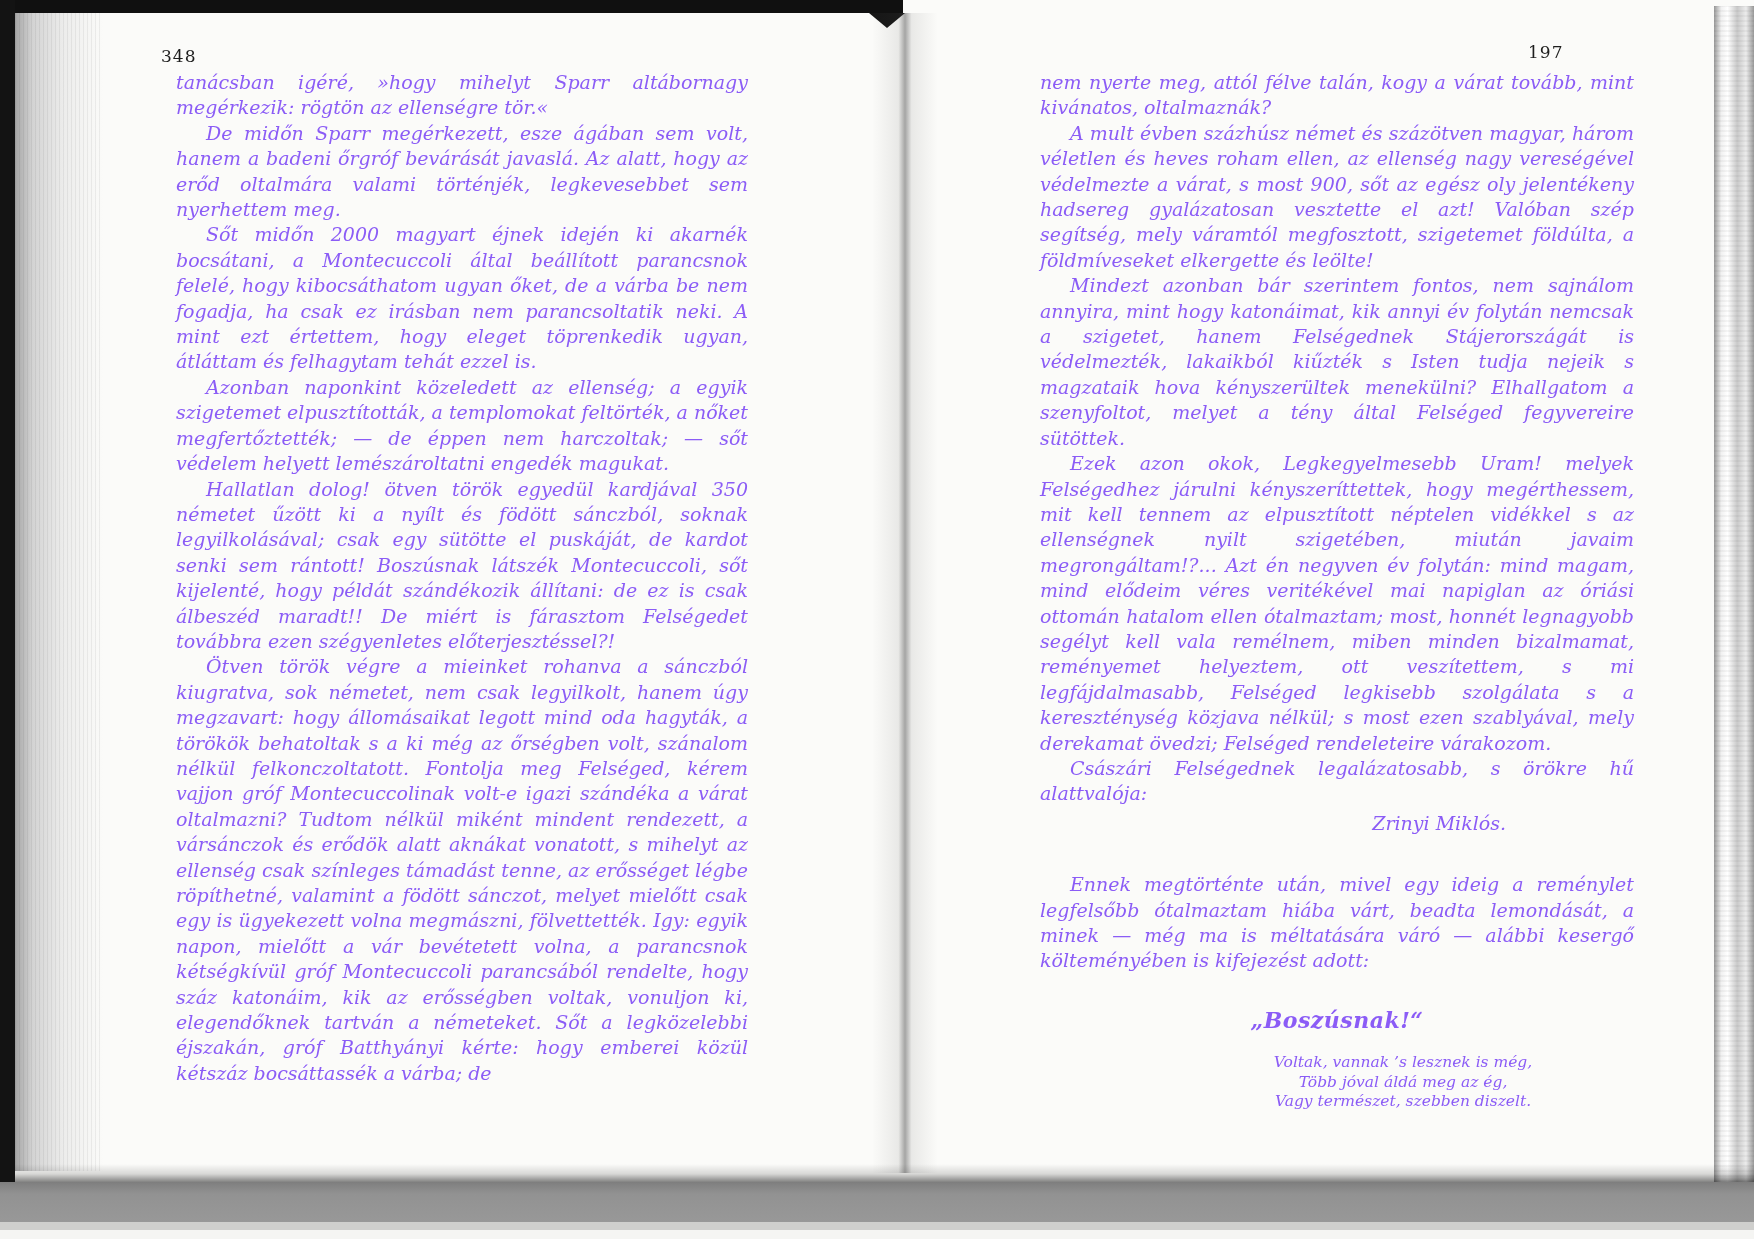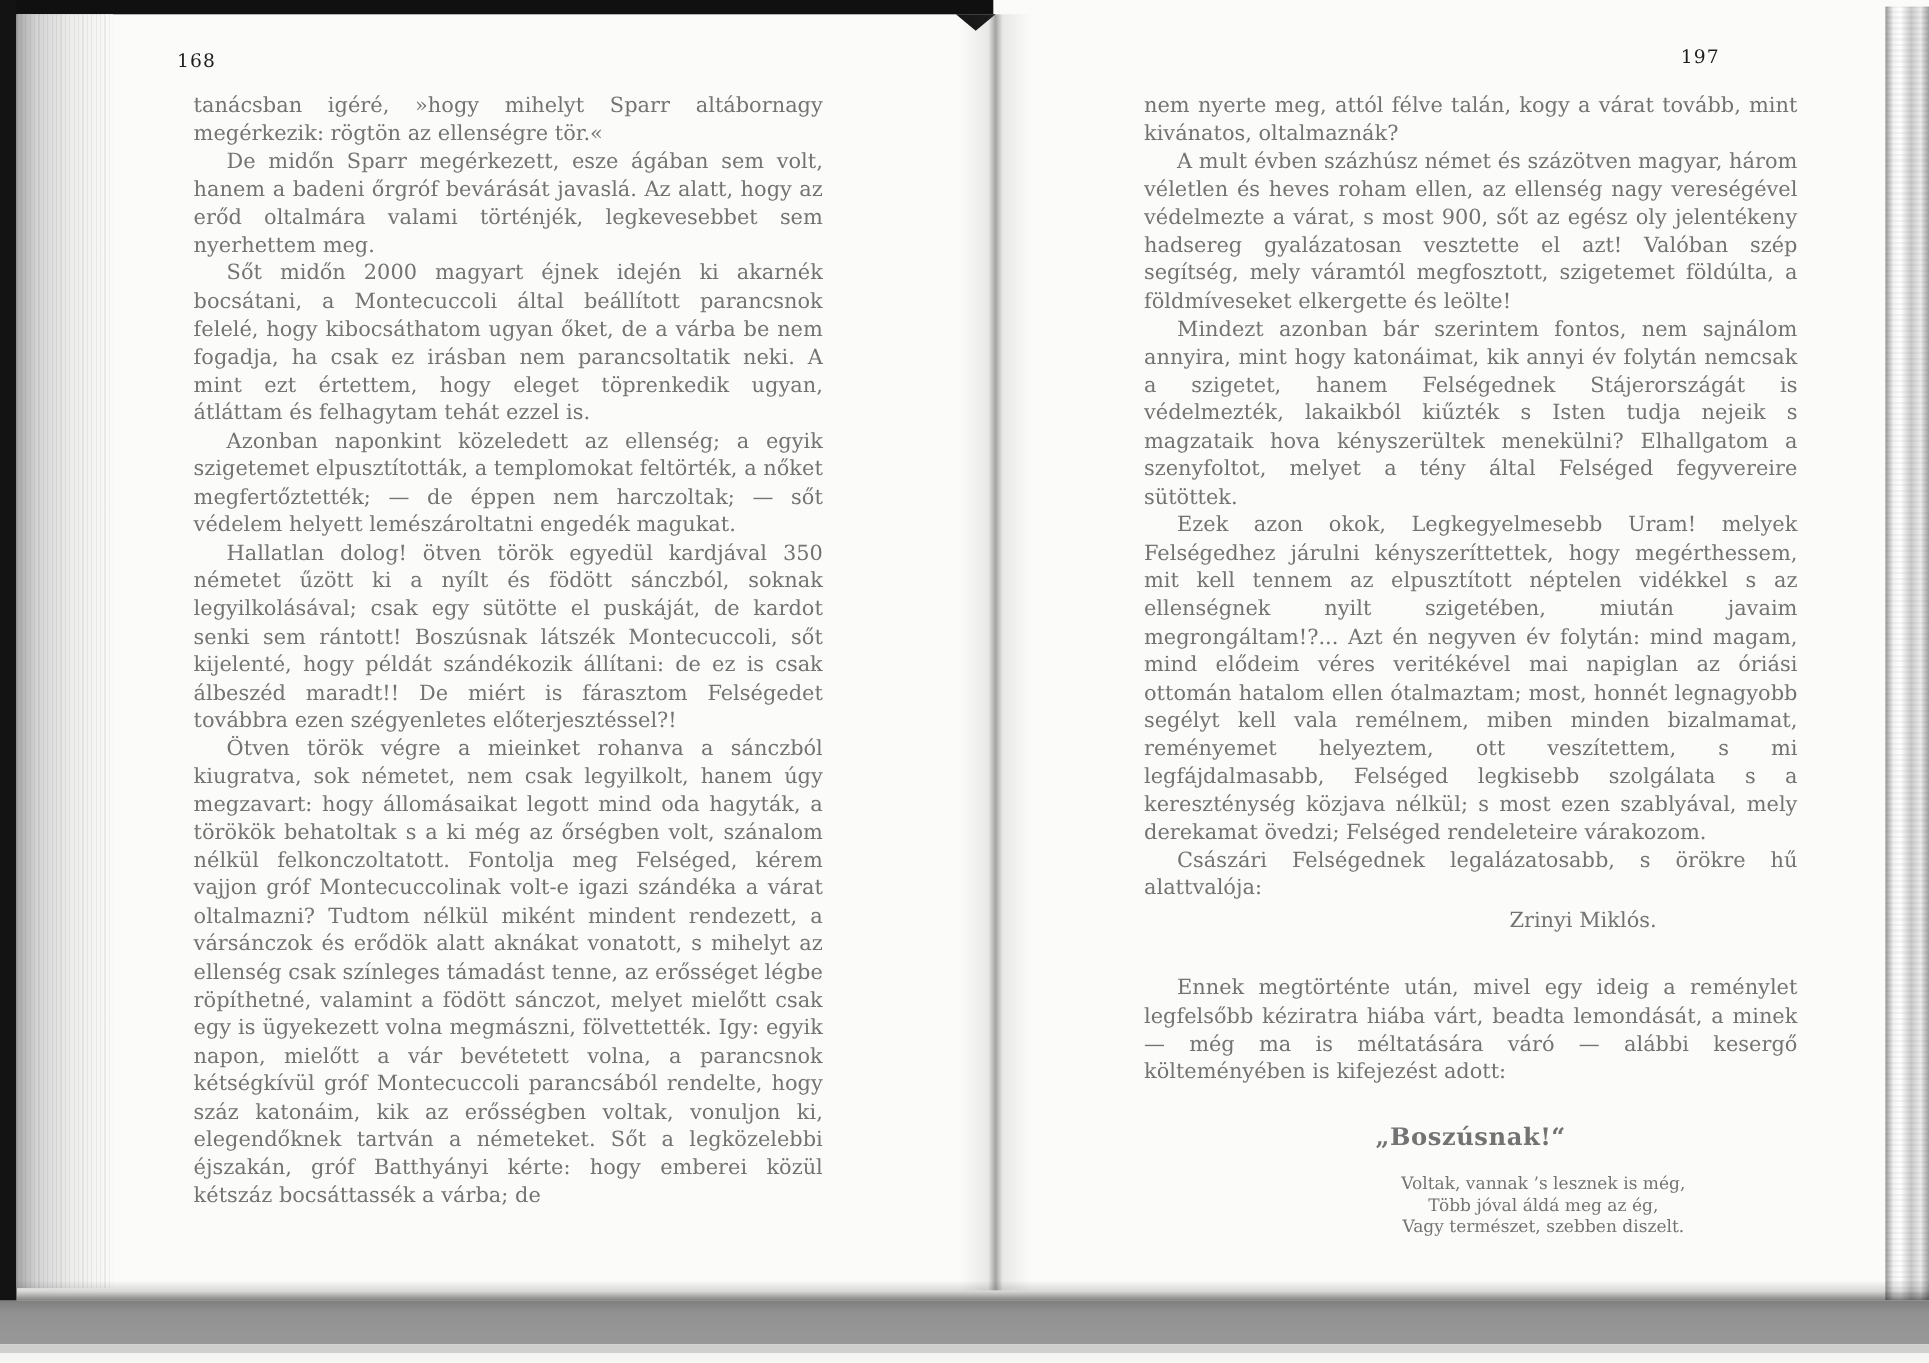--- a/index.html
+++ b/index.html
@@ -83,26 +83,27 @@
     position: absolute;
     font-size: 17px;
     color: #1e1e1e;
     letter-spacing: 1px;
   }
   .page-number.left  { left: 161px; top: 46px; }
   .page-number.right { left: 1528px; top: 42px; }
 
   .text-column {
     position: absolute;
-    top: 84px;
-    color: #737373;
+    top: 70px;
+    color: #8b5cf6;
     font-size: 19px;
     line-height: 25.4px;
     text-align: justify;
     hyphens: auto;
+    font-style: italic;
     -webkit-hyphens: auto;
   }
   .text-column.left  { left: 176px;  width: 572px; }
   .text-column.right { left: 1040px; width: 594px; }
 
   .para { margin: 0; text-indent: 30px; }
   .para.no-indent { text-indent: 0; }
 
   .signature {
     margin: 4px 0 0 0;
@@ -138,41 +139,41 @@
   <div class="spine-notch"></div>
   <div class="edge-left"></div>
   <div class="page-stack-left"></div>
   <div class="gutter-shadow"></div>
   <div class="fore-edge-right"></div>
   <div class="bottom-page-curve"></div>
   <div class="table-band"></div>
   <div class="table-band-lower"></div>
   <div class="scan-bottom"></div>
 
-  <div class="page-number left">168</div>
+  <div class="page-number left">348</div>
 
   <div class="text-column left" lang="hu">
     <p class="para no-indent">tanácsban igéré, »hogy mihelyt Sparr altábornagy megérkezik: rögtön az ellenségre tör.«</p>
     <p class="para">De midőn Sparr megérkezett, esze ágában sem volt, hanem a badeni őrgróf bevárását javaslá. Az alatt, hogy az erőd oltalmára valami történjék, legkevesebbet sem nyerhettem meg.</p>
     <p class="para">Sőt midőn 2000 magyart éjnek idején ki akarnék bocsátani, a Montecuccoli által beállított parancsnok felelé, hogy kibocsáthatom ugyan őket, de a várba be nem fogadja, ha csak ez irásban nem parancsoltatik neki. A mint ezt értettem, hogy eleget töprenkedik ugyan, átláttam és felhagytam tehát ezzel is.</p>
     <p class="para">Azonban naponkint közeledett az ellenség; a egyik szigetemet elpusztították, a templomokat feltörték, a nőket megfertőztették; — de éppen nem harczoltak; — sőt védelem helyett lemészároltatni engedék magukat.</p>
     <p class="para">Hallatlan dolog! ötven török egyedül kardjával 350 németet űzött ki a nyílt és födött sánczból, soknak legyilkolásával; csak egy sütötte el puskáját, de kardot senki sem rántott! Boszúsnak látszék Montecuccoli, sőt kijelenté, hogy példát szándékozik állítani: de ez is csak álbeszéd maradt!! De miért is fárasztom Felségedet továbbra ezen szégyenletes előterjesztéssel?!</p>
     <p class="para">Ötven török végre a mieinket rohanva a sánczból kiugratva, sok németet, nem csak legyilkolt, hanem úgy megzavart: hogy állomásaikat legott mind oda hagyták, a törökök behatoltak s a ki még az őrségben volt, szánalom nélkül felkonczoltatott. Fontolja meg Felséged, kérem vajjon gróf Montecuccolinak volt-e igazi szándéka a várat oltalmazni? Tudtom nélkül miként mindent rendezett, a vársánczok és erődök alatt aknákat vonatott, s mihelyt az ellenség csak színleges támadást tenne, az erősséget légbe röpíthetné, valamint a födött sánczot, melyet mielőtt csak egy is ügyekezett volna megmászni, fölvettették. Igy: egyik napon, mielőtt a vár bevétetett volna, a parancsnok kétségkívül gróf Montecuccoli parancsából rendelte, hogy száz katonáim, kik az erősségben voltak, vonuljon ki, elegendőknek tartván a németeket. Sőt a legközelebbi éjszakán, gróf Batthyányi kérte: hogy emberei közül kétszáz bocsáttassék a várba; de</p>
   </div>
 
   <div class="page-number right">197</div>
 
   <div class="text-column right" lang="hu">
     <p class="para no-indent">nem nyerte meg, attól félve talán, kogy a várat tovább, mint kivánatos, oltalmaznák?</p>
     <p class="para">A mult évben százhúsz német és százötven magyar, három véletlen és heves roham ellen, az ellenség nagy vereségével védelmezte a várat, s most 900, sőt az egész oly jelentékeny hadsereg gyalázatosan vesztette el azt! Valóban szép segítség, mely váramtól megfosztott, szigetemet földúlta, a földmíveseket elkergette és leölte!</p>
     <p class="para">Mindezt azonban bár szerintem fontos, nem sajnálom annyira, mint hogy katonáimat, kik annyi év folytán nemcsak a szigetet, hanem Felségednek Stájerországát is védelmezték, lakaikból kiűzték s Isten tudja nejeik s magzataik hova kényszerültek menekülni? Elhallgatom a szenyfoltot, melyet a tény által Felséged fegyvereire sütöttek.</p>
     <p class="para">Ezek azon okok, Legkegyelmesebb Uram! melyek Felségedhez járulni kényszeríttettek, hogy megérthessem, mit kell tennem az elpusztított néptelen vidékkel s az ellenségnek nyilt szigetében, miután javaim megrongáltam!?... Azt én negyven év folytán: mind magam, mind elődeim véres veritékével mai napiglan az óriási ottomán hatalom ellen ótalmaztam; most, honnét legnagyobb segélyt kell vala remélnem, miben minden bizalmamat, reményemet helyeztem, ott veszítettem, s mi legfájdalmasabb, Felséged legkisebb szolgálata s a kereszténység közjava nélkül; s most ezen szablyával, mely derekamat övedzi; Felséged rendeleteire várakozom.</p>
     <p class="para">Császári Felségednek legalázatosabb, s örökre hű alattvalója:</p>
     <p class="para signature">Zrinyi Miklós.</p>
-    <p class="para afterword">Ennek megtörténte után, mivel egy ideig a reménylet legfelsőbb kéziratra hiába várt, beadta lemondását, a minek — még ma is méltatására váró — alábbi kesergő költeményében is kifejezést adott:</p>
+    <p class="para afterword">Ennek megtörténte után, mivel egy ideig a reménylet legfelsőbb ótalmaztam hiába várt, beadta lemondását, a minek — még ma is méltatására váró — alábbi kesergő költeményében is kifejezést adott:</p>
 
     <div class="poem-section">
       <p class="poem-title">„Boszúsnak!“</p>
       <div class="poem">
         <p class="poem-line">Voltak, vannak ’s lesznek is még,</p>
         <p class="poem-line">Több jóval áldá meg az ég,</p>
         <p class="poem-line">Vagy természet, szebben diszelt.</p>
       </div>
     </div>
   </div>

